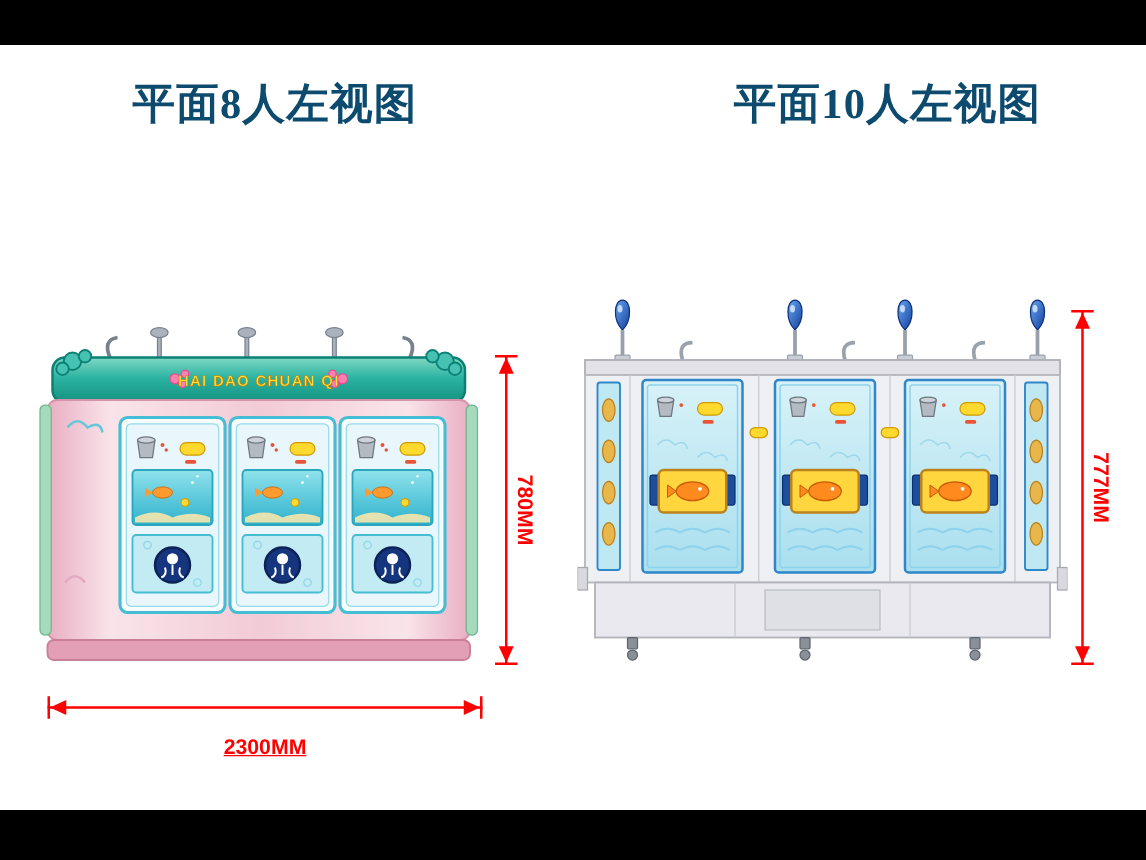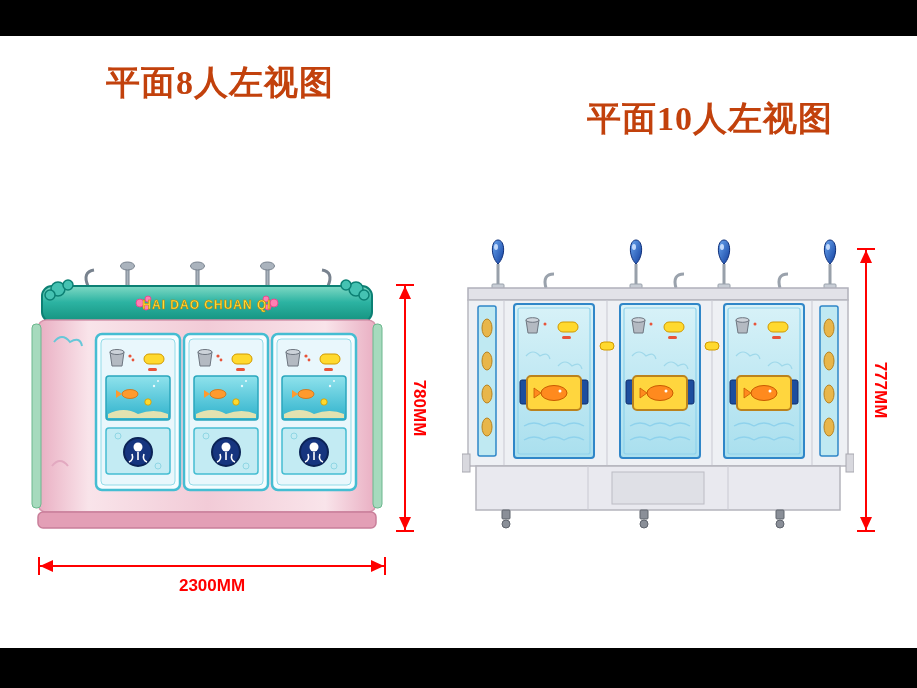--- a/index.html
+++ b/index.html
@@ -6,39 +6,39 @@
   html,body { background:#ffffff; }
   body { font-family:"Liberation Sans", sans-serif; }
   .stage { position:relative; width:917px; height:688px; background:#ffffff; overflow:hidden; }
   .letterbox { position:absolute; left:0; width:100%; background:#000000; }
   .letterbox.top { top:0; height:36px; }
   .letterbox.bottom { bottom:0; height:40px; }
 
   .fig-title {
     position:absolute; top:60px; width:250px; text-align:center;
     font-family:"Liberation Serif", serif;
-    font-weight:bold; font-size:34px; color:#c2410c; letter-spacing:1px; white-space:nowrap;
+    font-weight:bold; font-size:34px; color:#0c4a6e; letter-spacing:1px; white-space:nowrap;
   }
   .fig-title.left { left:95px; }
-  .fig-title.right { left:585px;margin-top:36px; }
+  .fig-title.right { left:585px; }
 
   .machine { position:absolute; }
 
   
   .dim { position:absolute; color:#ff0000; }
   .dim .label { font-size:17px; font-weight:bold; color:#ff0000; font-family:"Liberation Sans", sans-serif; }
 
   .dim-h { height:38px; }
   .dim-h .line { position:absolute; left:0; right:0; top:9px; height:2px; background:#ff0000; }
   .dim-h .tick { position:absolute; top:1px; width:2px; height:18px; background:#ff0000; }
   .dim-h .tick.l { left:0; } .dim-h .tick.r { right:0; }
   .dim-h .arr { position:absolute; top:4px; width:0; height:0; border-top:6px solid transparent; border-bottom:6px solid transparent; }
   .dim-h .arr.l { left:2px; border-right:13px solid #ff0000; }
   .dim-h .arr.r { right:2px; border-left:13px solid #ff0000; }
-  .dim-h .label { position:absolute; top:20px; left:0; right:0; text-align:center; }
+  .dim-h .label { position:absolute; top:32px; left:0; right:0; text-align:center;text-decoration:underline; }
 
   .dim-v { width:34px; }
   .dim-v .line { position:absolute; top:0; bottom:0; left:9px; width:2px; background:#ff0000; }
   .dim-v .tick { position:absolute; left:1px; width:18px; height:2px; background:#ff0000; }
   .dim-v .tick.t { top:0; } .dim-v .tick.b { bottom:0; }
   .dim-v .arr { position:absolute; left:4px; width:0; height:0; border-left:6px solid transparent; border-right:6px solid transparent; }
   .dim-v .arr.t { top:2px; border-bottom:13px solid #ff0000; }
   .dim-v .arr.b { bottom:2px; border-top:13px solid #ff0000; }
   .dim-v .label {
     position:absolute; left:14px; top:50%; transform:translateY(-50%);

